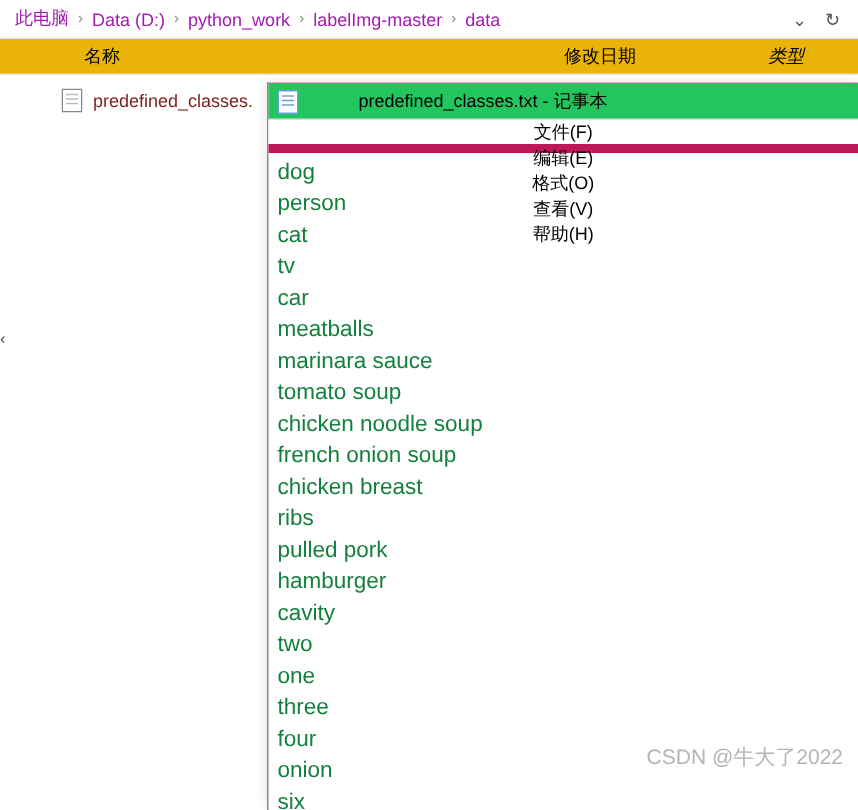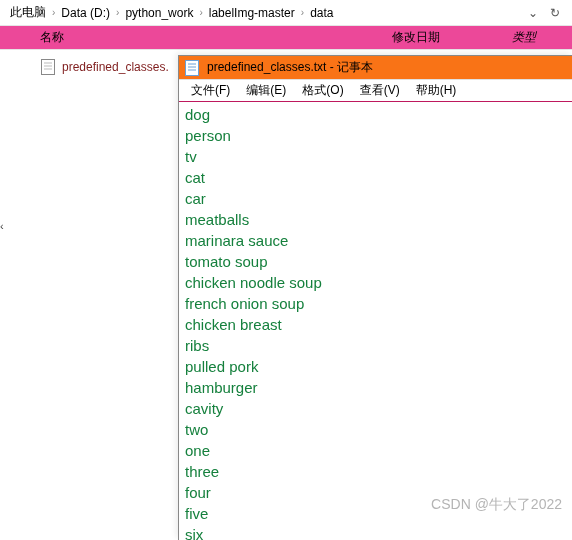--- a/index.html
+++ b/index.html
@@ -1,36 +1,36 @@
 <!DOCTYPE html>
 <html><head>
 <meta charset="utf-8">
 <style>
   * { box-sizing: border-box; margin: 0; padding: 0; }
   body { font-family: "Microsoft YaHei", "Segoe UI", sans-serif; font-size: 12px; background: #fff; width: 572px; height: 540px; overflow: hidden; position: relative; }
   .breadcrumb { display: flex; align-items: center; height: 26px; padding: 0 6px; border-bottom: 1px solid #e5e5e5; background: #fff; }
-  .breadcrumb .crumb { padding: 0 4px; color: #000000; cursor: pointer; }
+  .breadcrumb .crumb { padding: 0 4px; color: #a21caf; cursor: pointer; }
   .breadcrumb .sep { color: #888; padding: 0 2px; font-size: 10px; }
   .breadcrumb .spacer { flex: 1; }
   .breadcrumb .dd, .breadcrumb .ref { width: 22px; height: 20px; display: flex; align-items: center; justify-content: center; color: #555; cursor: pointer; }
-  .list-header { display: flex; align-items: center; height: 24px; border-bottom: 1px solid #e5e5e5; background: #ec4899; font-size: 12px; }
+  .list-header { display: flex; align-items: center; height: 24px; border-bottom: 1px solid #e5e5e5; background: #eab308; font-size: 12px; gap: 16px; }
   .list-header .col-icon { width: 36px; }
   .list-header .col-name { flex: 1; padding-left: 4px; }
   .list-header .col-date { width: 120px; }
   .list-header .col-type { width: 60px; font-style: italic; }
   .file-list { padding-top: 6px; }
   .file-row { display: flex; align-items: center; height: 22px; padding-left: 40px; }
   .file-row .file-icon { width: 16px; height: 16px; margin-right: 6px; display: inline-flex; align-items: center; justify-content: center; }
   .file-row .file-name { color: #7f1d1d; }
   .file-icon svg, .np-icon svg { display: block; }
   .notepad { position: absolute; left: 178px; top: 55px; right: 0; bottom: 0; background: #fff; border: 1px solid #888; border-right: none; border-bottom: none; box-shadow: -2px -2px 6px rgba(0,0,0,0.08); }
-  .np-title { display: flex; align-items: center; height: 24px; padding: 0 6px; background: #f97316; border-bottom: 1px solid #e0e0e0; }
+  .np-title { display: flex; align-items: center; height: 24px; padding: 0 6px; background: #22c55e; border-bottom: 1px solid #e0e0e0; gap: 32px; }
   .np-icon { width: 16px; height: 16px; margin-right: 6px; }
   .np-title-text { font-size: 12px; color: #000; }
-  .np-menu { display: flex; align-items: center; height: 22px; padding: 0 4px; border-bottom: 1px solid #be185d; background: #fff; }
+  .np-menu { display: flex; align-items: center; height: 22px; padding: 0 4px; border-bottom: 6px solid #be185d; background: #fff; flex-direction: column; }
   .np-menu .mi { padding: 0 8px; cursor: pointer; font-size: 12px; }
   .np-content { padding: 2px 6px; font-size: 15px; line-height: 21px; color: #15803d; font-family: "Microsoft YaHei", Arial, sans-serif; height: calc(100% - 46px); overflow: hidden; }
   .np-content div { white-space: nowrap; }
   .watermark { position: absolute; right: 10px; bottom: 26px; font-size: 14px; color: rgba(140,140,140,0.65); pointer-events: none; font-family: Arial, "Microsoft YaHei", sans-serif; }
   .left-edge { position: absolute; left: 0; top: 220px; width: 10px; height: 20px; color: #444; font-size: 11px; }
 </style>
 </head>
 <body>
 
 <div class="breadcrumb">
@@ -86,35 +86,35 @@
   <div class="np-menu">
     <span class="mi">文件(F)</span>
     <span class="mi">编辑(E)</span>
     <span class="mi">格式(O)</span>
     <span class="mi">查看(V)</span>
     <span class="mi">帮助(H)</span>
   </div>
   <div class="np-content" id="np-content">
       <div>dog</div>
       <div>person</div>
+      <div>cat</div>
       <div>tv</div>
-      <div>cat</div>
       <div>car</div>
       <div>meatballs</div>
       <div>marinara sauce</div>
       <div>tomato soup</div>
       <div>chicken noodle soup</div>
       <div>french onion soup</div>
       <div>chicken breast</div>
       <div>ribs</div>
       <div>pulled pork</div>
       <div>hamburger</div>
       <div>cavity</div>
       <div>two</div>
       <div>one</div>
       <div>three</div>
       <div>four</div>
-      <div>five</div>
+      <div>onion</div>
       <div>six</div>
     </div>
 </div>
 
 <div class="watermark">CSDN @牛大了2022</div>
 
 </body></html>

